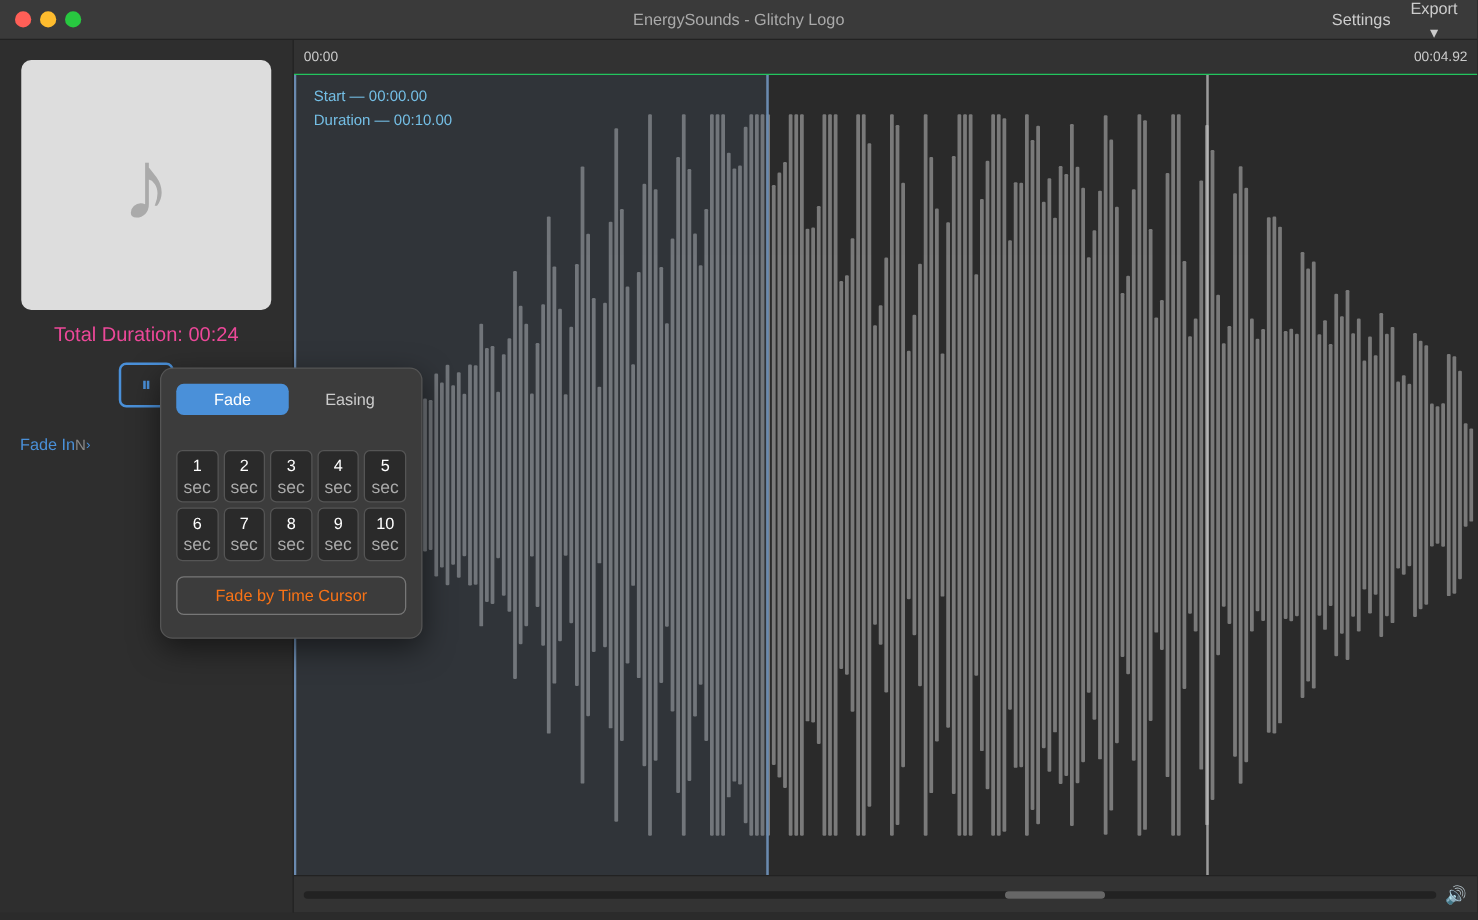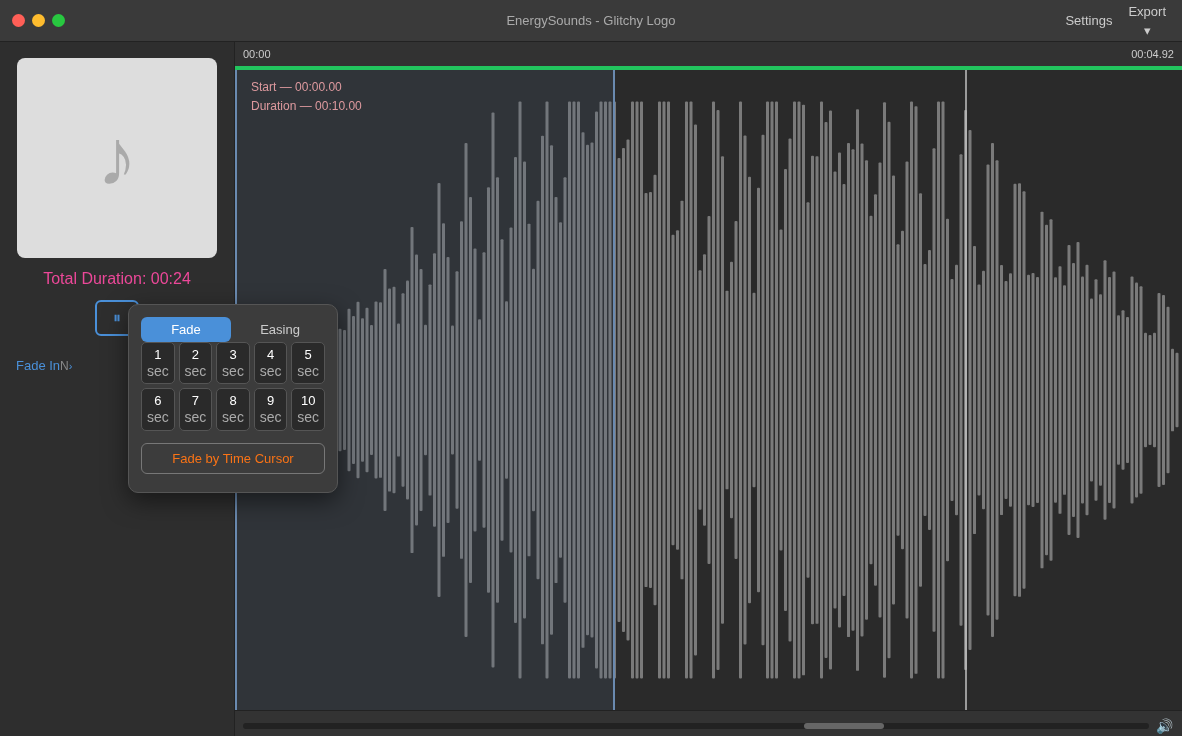--- a/index.html
+++ b/index.html
@@ -7,21 +7,21 @@
       width: 1182px;
       height: 736px;
       background: #2b2b2b;
       font-family: -apple-system, BlinkMacSystemFont, 'Helvetica Neue', sans-serif;
       overflow: hidden;
       position: relative;
     }
 
     
     .titlebar {
-      height: 42px;
+      height: 32px;
       background: #3a3a3a;
       display: flex;
       align-items: center;
       justify-content: center;
       position: relative;
       border-bottom: 1px solid #222;
     }
     .titlebar-title {
       color: #aaa;
       font-size: 13px;
@@ -148,21 +148,21 @@
       background: #3c3c3c;
       border-radius: 10px;
       border: 1px solid #555;
       padding: 12px;
       z-index: 10;
       box-shadow: 0 8px 24px rgba(0,0,0,0.5);
     }
     .popup-tabs {
       display: flex;
       gap: 4px;
-      margin-bottom: 0;
+      margin-bottom: 28px;
     }
     .popup-tab {
       flex: 1;
       padding: 5px 0;
       text-align: center;
       font-size: 13px;
       cursor: pointer;
       border-radius: 6px;
       color: #ccc;
       border: none;
@@ -223,21 +223,21 @@
     
     .right-panel {
       flex: 1;
       background: #2a2a2a;
       position: relative;
       overflow: hidden;
     }
     .timeline-bar {
       height: 28px;
       background: #323232;
-      border-bottom: 4px solid #22c55e;
+      border-bottom: 1px solid #22c55e;
       display: flex;
       align-items: center;
       position: relative;
     }
     .time-label-start {
       position: absolute;
       left: 8px;
       color: #ccc;
       font-size: 11px;
       font-variant-numeric: tabular-nums;
@@ -250,21 +250,21 @@
     }
     .region-info {
       position: absolute;
       left: 16px;
       top: 36px;
       color: #aaa;
       font-size: 12px;
       line-height: 1.6;
     }
     .region-info span {
-      color: #fca5a5;
+      color: #7dd3fc;
     }
     .waveform-area {
       position: absolute;
       top: 28px;
       left: 0;
       right: 0;
       bottom: 30px;
     }
 
     

